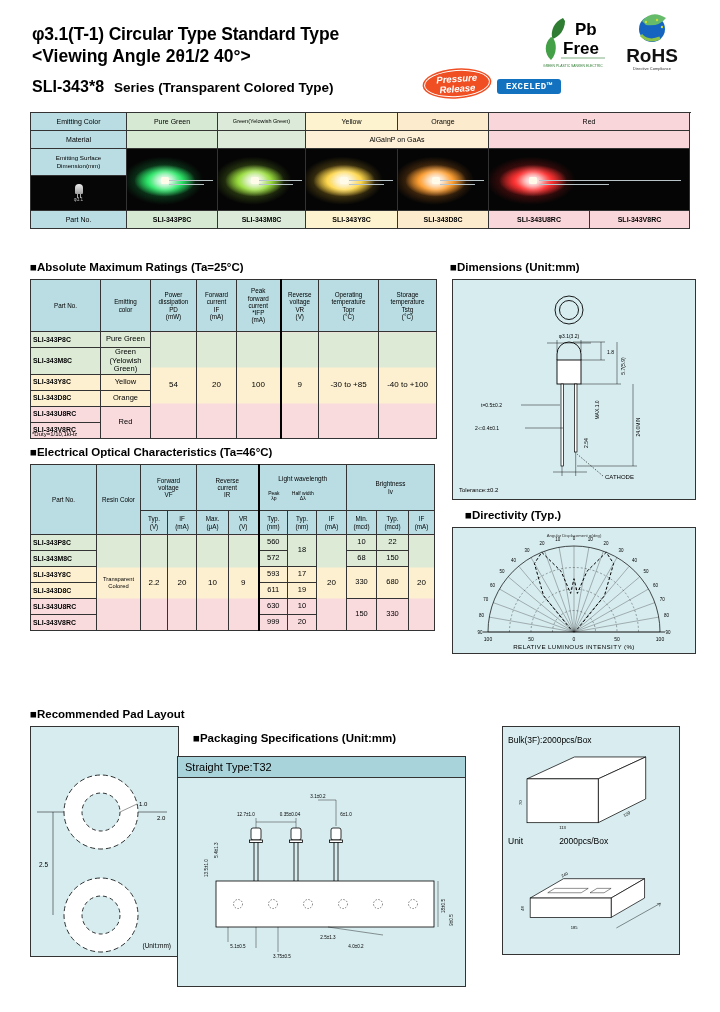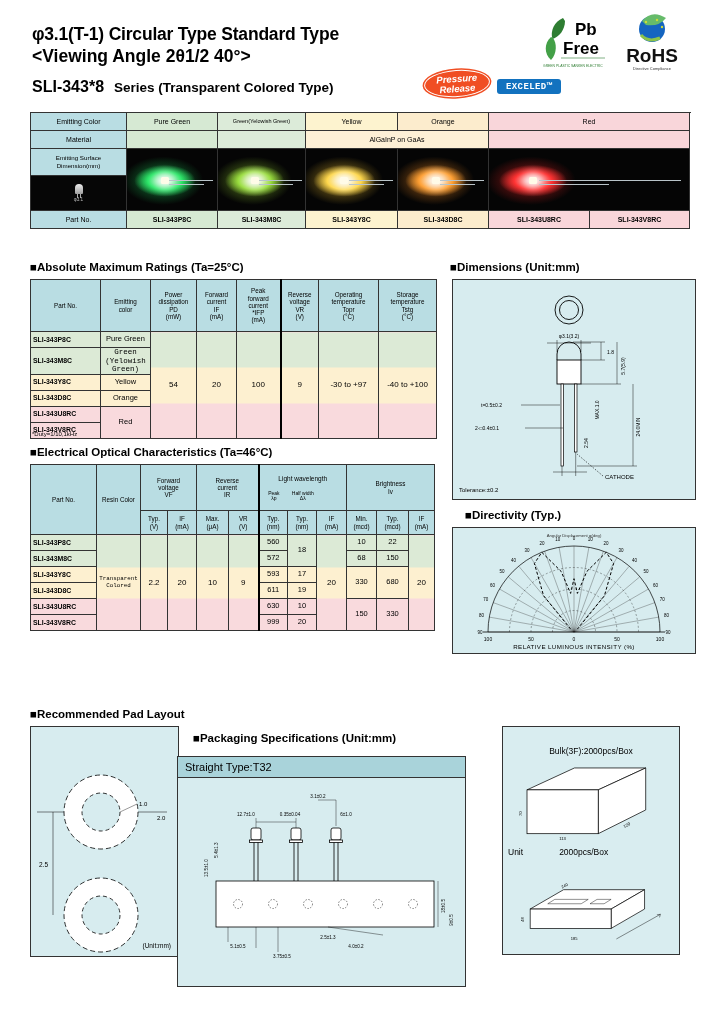--- a/index.html
+++ b/index.html
@@ -1,18 +1,18 @@
 <!DOCTYPE html>
 <html><head>
 <meta charset="utf-8">
 <style>
   html,body{margin:0;padding:0;}
   body{width:720px;height:1012px;background:#fff;font-family:"Liberation Sans",sans-serif;color:#000;position:relative;overflow:hidden;}
   .abs{position:absolute;}
-  .pre{white-space:pre-line;font-family:Liberation Mono, monospace;}
+  .pre{white-space:pre-line;}
   .bold{font-weight:bold;}
   
   #title1{left:32px;top:24px;font-size:17.5px;font-weight:bold;letter-spacing:-0.2px;}
   #title2{left:32px;top:46px;font-size:17.5px;font-weight:bold;}
   #series{left:32px;top:78px;}
   #series .code{font-size:16px;font-weight:bold;}
   #series .rest{font-size:13.5px;font-weight:bold;margin-left:10px;}
   #pbfree{left:541px;top:14px;}
   #rohs{left:612px;top:12px;}
   #badge-pressure{left:424px;top:70px;width:64px;height:25px;background:#f04e23;border-radius:50%;color:#fff;
@@ -72,21 +72,21 @@
   
   .panel{position:absolute;background:#d7ecef;border:1px solid #333;}
   #dim-panel{left:452px;top:279px;width:242px;height:219px;}
   #dir-panel{left:452px;top:527px;width:242px;height:125px;}
   #pad-panel{left:30px;top:726px;width:147px;height:229px;}
   #pspec-panel{left:177px;top:726px;width:287px;height:229px;margin-top:30px;}
   #pack-panel{left:502px;top:726px;width:176px;height:227px;background:#d9edf0;}
   .band{height:20px;display:flex;align-items:center;padding-left:7px;font-size:11px;border-bottom:1px solid #333;}
   #pspec-panel .band{background:#a9d3da;}
   #pack-panel .band{background:#b9dde3;}
-  .pk-line{font-size:8.5px;margin:19px 5px 1px;text-align:center;}
+  .pk-line{font-size:8.5px;margin:8px 5px 1px;}
   .pk-line2{font-size:8.5px;margin:2px 5px 1px;display:flex;gap:36px;}
   svg text{font-family:"Liberation Sans",sans-serif;}
 </style>
 </head>
 <body>
 
 <div id="title1" class="abs">φ3.1(T-1) Circular Type Standard Type</div>
 <div id="title2" class="abs">&lt;Viewing Angle 2θ1/2 40°&gt;</div>
 <div id="series" class="abs">
   <span class="code">SLI-343*8</span><span class="rest">Series (Transparent Colored Type)</span>
@@ -229,21 +229,21 @@
 Tstg
 (°C)</th>
     </tr>
     <tr class="r rg">
       <td class="part">SLI-343P8C</td>
       <td class="f55">Pure Green</td>
       <td class="grad" rowspan="6">54</td>
       <td class="grad" rowspan="6">20</td>
       <td class="grad" rowspan="6">100</td>
       <td class="grad thickL" rowspan="6">9</td>
-      <td class="grad" rowspan="6">-30 to +97</td>
+      <td class="grad" rowspan="6">-30 to +85</td>
       <td class="grad" rowspan="6">-40 to +100</td>
     </tr>
     <tr class="r rg">
           <td class="part">SLI-343M8C</td>
           <td class="f45 pre">Green
 (Yelowish Green)</td>
         </tr>
     <tr class="r rc">
           <td class="part">SLI-343Y8C</td>
           <td class="f65">Yellow</td>

